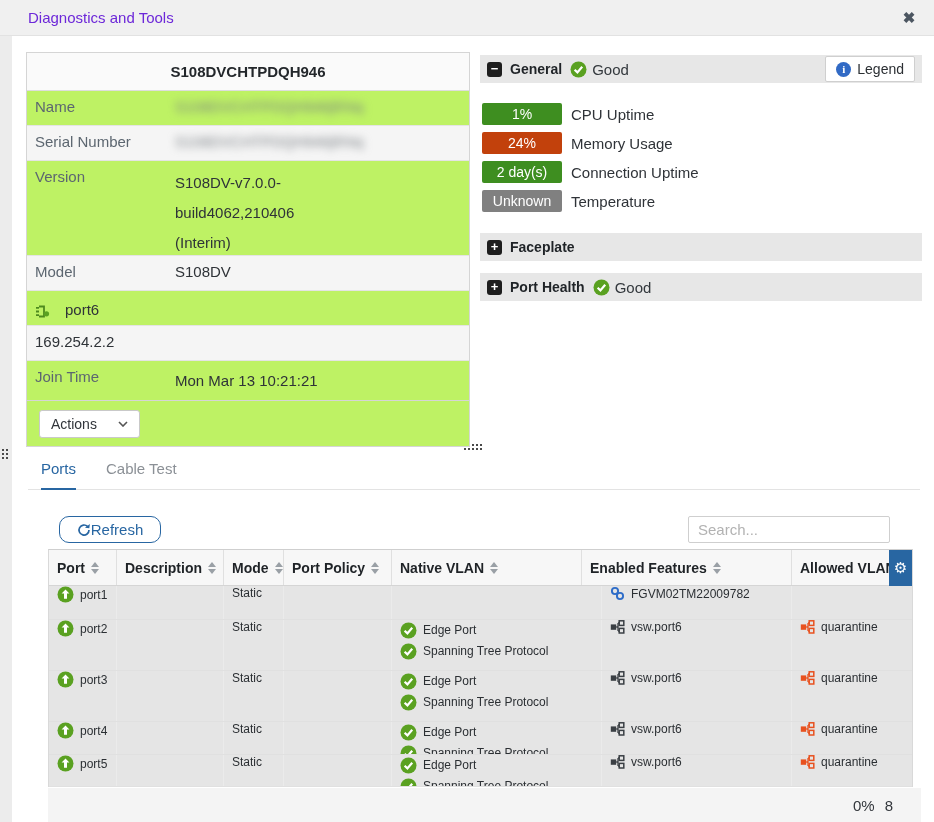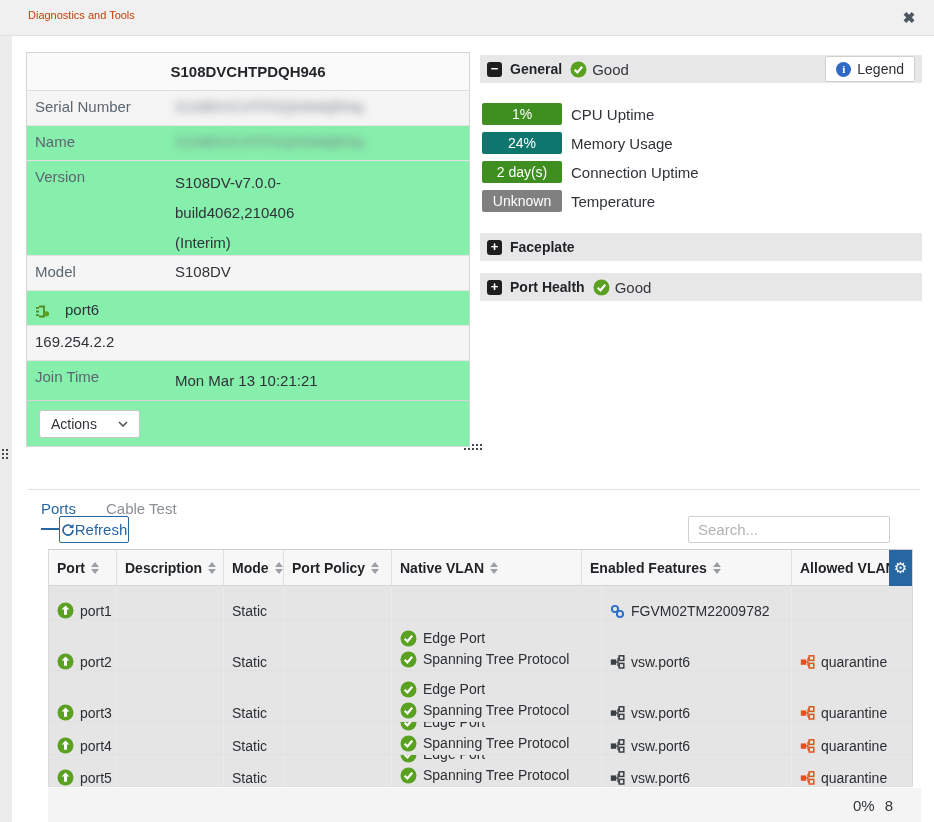--- a/index.html
+++ b/index.html
@@ -3,33 +3,33 @@
 <meta charset="utf-8">
 <style>
   * { margin:0; padding:0; box-sizing:border-box; }
   html,body { width:934px; height:822px; }
   body { font-family:"Liberation Sans", sans-serif; background:#ffffff; color:#2f3338; position:relative; overflow:hidden; }
 
   .screen { position:absolute; inset:0; width:934px; height:822px; background:#fff; }
 
   
   .titlebar { position:absolute; left:0; top:0; width:934px; height:36px; background:#f0f0f0; border-bottom:1px solid #e2e2e2; }
-  .titlebar .title { position:absolute; left:28px; top:9px; font-size:11px; color:#c2410c; }
+  .titlebar .title { position:absolute; left:28px; top:9px; font-size:15px; color:#6d28d9; }
   .close-btn { position:absolute; right:16px; top:9px; width:18px; height:18px; font-size:15px; font-weight:bold; color:#4c5661; cursor:pointer; line-height:18px; text-align:center; }
 
   .left-strip { position:absolute; left:0; top:36px; width:12px; height:786px; background:#ececec; }
 
   
   .gripper { position:absolute; display:grid; gap:2px; }
   .gripper i { width:2px; height:2px; background:#4a4a4a; display:block; }
   .gripper-left { left:2px; top:449px; grid-template-columns:repeat(2,2px); }
   .gripper-mid { left:464px; top:444px; grid-template-columns:repeat(5,2px); }
 
   
-  .info-box { position:absolute; left:26px; top:52px; width:444px; height:395px; background:#86efac; border:1px solid #d5d5d5; }
+  .info-box { position:absolute; left:26px; top:52px; width:444px; height:395px; background:#bef264; border:1px solid #d5d5d5; }
   .info-title { height:38px; background:#fafafa; border-bottom:1px solid #ddd; text-align:center; font-weight:bold; font-size:15px; line-height:38px; color:#23272b; }
   .info-row { display:flex; border-bottom:1px solid #e4e4e4; font-size:15px; }
   .info-row.alt { background:#f5f5f5; }
   .info-label { width:140px; padding:7px 8px; color:#5c6670; flex:none; }
   .info-value { padding:7px 8px; color:#2f3338; }
   .info-row.h35 { height:35px; overflow:hidden; }
   .info-row.h95 { height:95px; }
   .info-row.h40 { height:40px; overflow:hidden; }
   .blurred { filter:blur(4px); color:#777c82; }
   .ver-line { line-height:30px; }
@@ -47,41 +47,41 @@
   .legend-btn { margin-left:auto; display:inline-flex; align-items:center; gap:6px; height:26px; padding:0 10px; background:#fff; border:1px solid #cfcfcf; border-radius:2px; font-size:14px; color:#2b2f33; cursor:pointer; }
   .info-ico { width:15px; height:15px; border-radius:50%; background:#316ac5; color:#fff; font-size:11px; font-weight:bold; line-height:15px; text-align:center; font-family:"Liberation Serif", serif; }
   .stats { padding:8px 0 14px 2px; }
   .stat-row { display:flex; align-items:center; gap:9px; margin-bottom:7px; }
   .stat-badge { width:80px; height:22px; border-radius:2px; color:#fff; font-size:14px; text-align:center; line-height:22px; flex:none; }
   .stat-label { font-size:15px; color:#2f3338; }
   .mb0 { margin-bottom:12px; }
 
   
   .tabs { position:absolute; left:28px; top:455px; width:892px; height:35px; border-bottom:1px solid #e3e3e3; }
-  .tab { position:absolute; top:5px; font-size:15px; cursor:pointer; padding-bottom:11px;margin-top:40px; }
+  .tab { position:absolute; top:5px; font-size:15px; cursor:pointer; padding-bottom:11px; }
   .tab.active { color:#2866a2; border-bottom:2px solid #2866a2; }
   .tab.inactive { color:#8b9096; }
 
   
-  .refresh-btn { position:absolute; left:59px; top:516px; width:70px; height:27px; border:1px solid #2866a2; border-radius:2px; background:#fff; color:#2866a2; font-size:15px; display:flex; align-items:center; justify-content:center; cursor:pointer; }
+  .refresh-btn { position:absolute; left:59px; top:516px; width:102px; height:27px; border:1px solid #2866a2; border-radius:10px; background:#fff; color:#2866a2; font-size:15px; display:flex; align-items:center; justify-content:center; cursor:pointer; }
   .search-input { position:absolute; left:688px; top:516px; width:202px; height:27px; border:1px solid #cfcfcf; border-radius:2px; padding:0 9px; font-size:15px; color:#444; font-family:"Liberation Sans", sans-serif; }
   .search-input::placeholder { color:#b2b2b2; }
 
   
   .ptable { position:absolute; left:48px; top:549px; width:865px; border-top:1px solid #cfcfcf; border-left:1px solid #d9d9d9; border-right:1px solid #d9d9d9; background:#e5e5e5; }
   .thead { display:flex; height:36px; background:#f7f7f7; border-bottom:1px solid #d5d5d5; position:relative; }
   .th { display:flex; align-items:center; gap:6px; padding:0 8px; font-weight:bold; font-size:14px; color:#1f2327; border-right:1px solid #e0e0e0; overflow:hidden; white-space:nowrap; flex:none; cursor:pointer; }
   .th:last-child { border-right:none; }
   .sort { display:inline-flex; flex-direction:column; gap:2px; flex:none; }
   .sort i { width:0; height:0; border-left:4px solid transparent; border-right:4px solid transparent; display:block; }
   .sort .up { border-bottom:5px solid #9aa0a6; }
   .sort .dn { border-top:5px solid #9aa0a6; }
   .gear-btn { position:absolute; right:0; top:0; width:23px; height:36px; background:#2866a2; color:#fff; display:flex; align-items:center; justify-content:center; font-size:15px; cursor:pointer; }
   .trow { display:flex; border-bottom:1px solid #e0e0e0; overflow:hidden; }
-  .td { padding:0 8px; font-size:14px; color:#2b2f33; border-right:1px solid #ebebeb; flex:none; display:flex; flex-direction:column; justify-content:flex-end; overflow:hidden; }
+  .td { padding:0 8px; font-size:12px; color:#2b2f33; border-right:1px solid #ebebeb; flex:none; display:flex; flex-direction:column; justify-content:flex-start; overflow:hidden; }
   .td:last-child { border-right:none; }
   .cell-inline { display:flex; align-items:center; gap:6px; white-space:nowrap; }
   .feat-line { display:flex; align-items:center; gap:6px; white-space:nowrap; line-height:21px; }
   .tfooter { position:absolute; left:48px; top:788px; width:873px; height:34px; background:#f4f4f4; font-size:15px; color:#33373c; display:flex; align-items:center; justify-content:flex-end; gap:10px; padding-right:28px; }
 
   svg { display:block; flex:none; }
 </style>
 </head>
 <body>
 
@@ -110,26 +110,26 @@
       <i></i>
       <i></i>
       <i></i>
       <i></i>
       <i></i>
   </div>
 
   <div class="info-box">
     <div class="info-title">S108DVCHTPDQH946</div>
 
+    <div class="info-row h35">
+      <div class="info-label">Name</div>
+      <div class="info-value blurred">S108DVCHTPDQH946jfrhtq</div>
+    </div>
     <div class="info-row h35 alt">
       <div class="info-label">Serial Number</div>
-      <div class="info-value blurred">S108DVCHTPDQH946jfrhtq</div>
-    </div>
-    <div class="info-row h35">
-      <div class="info-label">Name</div>
       <div class="info-value blurred">S108DVCHTPDQH946jfrhtq</div>
     </div>
     <div class="info-row h95">
       <div class="info-label">Version</div>
       <div class="info-value">
         <div class="ver-line">S108DV-v7.0.0-</div>
         <div class="ver-line">build4062,210406</div>
         <div class="ver-line">(Interim)</div>
       </div>
     </div>
@@ -185,21 +185,21 @@
         <span class="info-ico">i</span>
         <span>Legend</span>
       </button>
     </div>
     <div class="stats" id="stats">
         <div class="stat-row">
           <span class="stat-badge" style="background:#3e8e20">1%</span>
           <span class="stat-label">CPU Uptime</span>
         </div>
         <div class="stat-row">
-          <span class="stat-badge" style="background:#0f766e">24%</span>
+          <span class="stat-badge" style="background:#c2410c">24%</span>
           <span class="stat-label">Memory Usage</span>
         </div>
         <div class="stat-row">
           <span class="stat-badge" style="background:#3e8e20">2 day(s)</span>
           <span class="stat-label">Connection Uptime</span>
         </div>
         <div class="stat-row">
           <span class="stat-badge" style="background:#808080">Unknown</span>
           <span class="stat-label">Temperature</span>
         </div>

